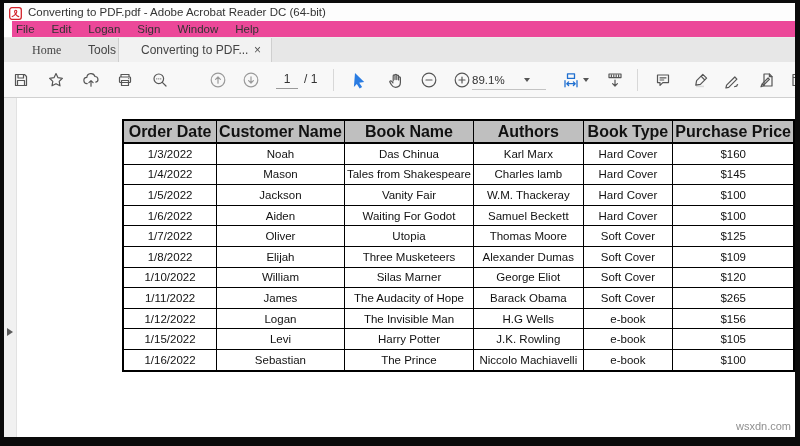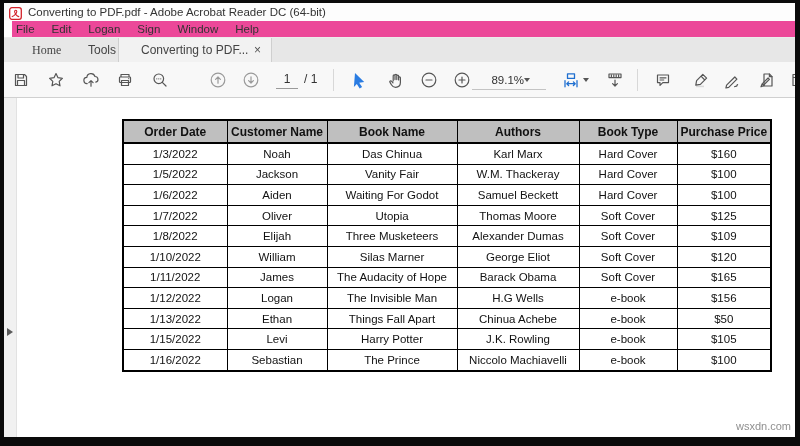--- a/index.html
+++ b/index.html
@@ -33,35 +33,35 @@
   .tab-close{font-size:12px;color:#555;margin-left:6px;line-height:1;}
   
   .toolbar{position:absolute;left:0;top:59px;width:100%;height:36px;background:#f8f8f8;border-bottom:1px solid #d0d0d0;box-sizing:border-box;}
   .tbtn{position:absolute;top:8px;width:20px;height:20px;display:flex;align-items:center;justify-content:center;}
   .tbtn svg{display:block;}
   .tdivider{position:absolute;top:7px;width:1px;height:22px;background:#d8d8d8;}
   .page-box{position:absolute;left:272px;top:9px;width:22px;height:17px;border-bottom:1px solid #9a9a9a;
     font-size:12px;color:#333;text-align:center;line-height:17px;}
   .page-total{position:absolute;left:300px;top:9px;height:17px;font-size:12px;color:#333;line-height:17px;}
   .zoom-box{position:absolute;left:468px;top:9px;width:74px;height:18px;border-bottom:1px solid #c4c4c4;display:flex;align-items:center;}
-  .zoom-text{font-size:11.5px;color:#333;width:52px;text-align:right;}
+  .zoom-text{font-size:11.5px;color:#333;width:52px;text-align:left;}
   .caret{width:0;height:0;border-left:3.5px solid transparent;border-right:3.5px solid transparent;border-top:4px solid #555;display:inline-block;}
   .caret-abs{position:absolute;top:16px;}
   
   .docpane{position:absolute;left:0;top:95px;width:100%;height:339px;background:#ffffff;}
   .navstrip{position:absolute;left:0;top:0;width:13px;height:100%;background:#f1f1f1;border-right:1px solid #e2e2e2;box-sizing:border-box;}
   .navarrow{position:absolute;left:3px;top:230px;width:0;height:0;
     border-top:4.5px solid transparent;border-bottom:4.5px solid transparent;border-left:6px solid #5a5a5a;}
   
   .pdf-table{position:absolute;left:118px;top:21px;border-collapse:collapse;table-layout:fixed;}
   .pdf-table th,.pdf-table td{
     border:1px solid #000;font-size:11.5px;color:#111;text-align:center;
     padding:0 2px;white-space:nowrap;overflow:hidden;
   }
-  .pdf-table th{background:#bfbfbf;font-weight:bold;height:21px;border-bottom:2px solid #000;font-size:12px;}
+  .pdf-table th{background:#bfbfbf;font-weight:bold;height:21px;border-bottom:2px solid #000;font-size:16px;}
   .pdf-table td{height:19.6px;background:#fff;}
   .pdf-table{border:2px solid #000;}
   .watermark{position:absolute;right:4px;top:322px;font-size:11px;color:#8f8f8f;}
 </style>
 </head>
 <body>
 
 <div class="window">
 
   <div class="titlebar">
@@ -268,20 +268,28 @@
       <tbody>
           <tr>
             <td>1/3/2022</td>
             <td>Noah</td>
             <td>Das Chinua</td>
             <td>Karl Marx</td>
             <td>Hard Cover</td>
             <td>$160</td>
           </tr>
           <tr>
+            <td>1/4/2022</td>
+            <td>Mason</td>
+            <td>Tales from Shakespeare</td>
+            <td>Charles lamb</td>
+            <td>Hard Cover</td>
+            <td>$145</td>
+          </tr>
+          <tr>
             <td>1/5/2022</td>
             <td>Jackson</td>
             <td>Vanity Fair</td>
             <td>W.M. Thackeray</td>
             <td>Hard Cover</td>
             <td>$100</td>
           </tr>
           <tr>
             <td>1/6/2022</td>
             <td>Aiden</td>
@@ -313,39 +321,31 @@
             <td>George Eliot</td>
             <td>Soft Cover</td>
             <td>$120</td>
           </tr>
           <tr>
             <td>1/11/2022</td>
             <td>James</td>
             <td>The Audacity of Hope</td>
             <td>Barack Obama</td>
             <td>Soft Cover</td>
-            <td>$165</td>
+            <td>$265</td>
           </tr>
           <tr>
             <td>1/12/2022</td>
             <td>Logan</td>
             <td>The Invisible Man</td>
             <td>H.G Wells</td>
             <td>e-book</td>
             <td>$156</td>
           </tr>
           <tr>
-            <td>1/13/2022</td>
-            <td>Ethan</td>
-            <td>Things Fall Apart</td>
-            <td>Chinua Achebe</td>
-            <td>e-book</td>
-            <td>$50</td>
-          </tr>
-          <tr>
             <td>1/15/2022</td>
             <td>Levi</td>
             <td>Harry Potter</td>
             <td>J.K. Rowling</td>
             <td>e-book</td>
             <td>$105</td>
           </tr>
           <tr>
             <td>1/16/2022</td>
             <td>Sebastian</td>

